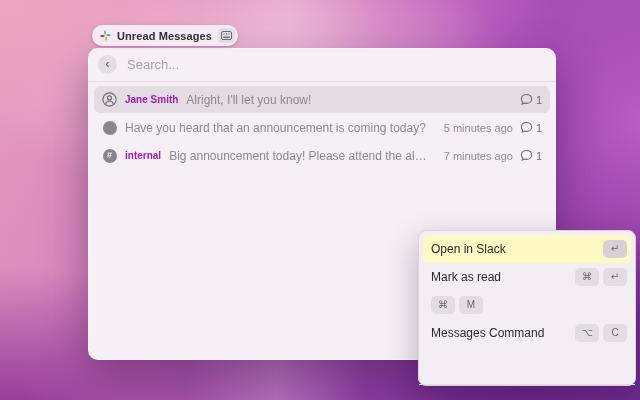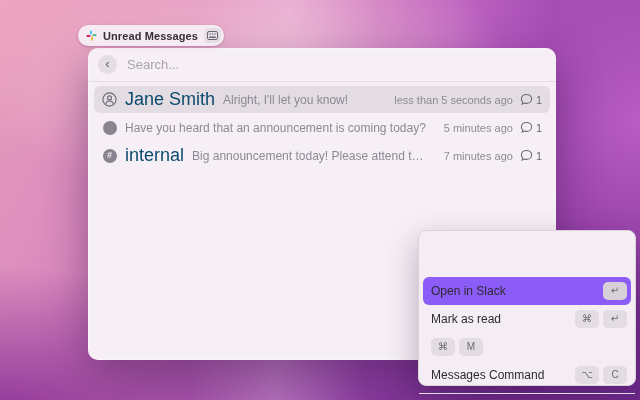--- a/index.html
+++ b/index.html
@@ -11,21 +11,21 @@
       radial-gradient(70% 55% at 38% 18%, rgba(243,196,214,.9) 0%, rgba(243,196,214,0) 60%),
       radial-gradient(85% 75% at 100% 30%, rgba(190,97,199,.95) 0%, rgba(190,97,199,0) 65%),
       radial-gradient(120% 90% at 85% 115%, #6d2a8c 0%, rgba(109,42,140,0) 60%),
       radial-gradient(90% 70% at 0% 105%, #8d3397 0%, rgba(141,51,151,0) 55%),
       linear-gradient(118deg, #e59cba 0%, #d683c1 35%, #b85cbe 62%, #8f3aa2 82%, #6f2b8e 100%);}
   .wallpaper:after{content:"";position:absolute;inset:-40%;
     background:linear-gradient(100deg, rgba(255,255,255,0) 40%, rgba(255,230,243,.25) 47%, rgba(255,255,255,0) 54%),
                linear-gradient(100deg, rgba(255,255,255,0) 60%, rgba(120,40,150,.25) 68%, rgba(255,255,255,0) 76%);
     transform:rotate(-8deg);}
   
-  .pill{position:absolute;left:78px;top:25px;height:21px;display:flex;align-items:center;gap:6px;
+  .pill{position:absolute;left:92px;top:25px;height:21px;display:flex;align-items:center;gap:6px;
     background:rgba(247,241,246,.92);border-radius:11px;padding:0 3px 0 8px;
     box-shadow:0 1px 3px rgba(70,20,80,.25);z-index:5;}
   .pill-label{font-size:11px;font-weight:bold;color:#332e36;letter-spacing:.1px;}
   .slack-mark{width:11px;height:11px;display:block;}
   .pill-keychip{width:17px;height:15px;border-radius:4px;background:#e6dee5;display:flex;
     align-items:center;justify-content:center;}
   
   .window{position:absolute;left:88px;top:48px;width:468px;height:312px;border-radius:10px;
     background:#f6eff5;box-shadow:0 18px 45px rgba(55,15,70,.45), 0 0 0 1px rgba(255,255,255,.35) inset;
     display:flex;flex-direction:column;z-index:4;}
@@ -35,33 +35,33 @@
   .back-btn span{transform:translateY(-1px);}
   .search-placeholder{font-size:13px;color:#aaa3ae;}
   .hdr-divider{height:1px;background:#e6dee6;margin:0 0;flex:0 0 auto;}
   
   .list{padding:4px 6px;flex:1 1 auto;}
   .row{height:27px;display:flex;align-items:center;gap:8px;padding:0 8px;border-radius:6px;margin-bottom:1px;}
   .row.selected{background:#e3dce2;}
   .avatar{width:15px;height:15px;flex:0 0 auto;display:flex;align-items:center;justify-content:center;}
   .avatar .fill{width:14px;height:14px;border-radius:50%;background:#8a8390;display:flex;
     align-items:center;justify-content:center;color:#f3edf2;font-size:9px;font-weight:bold;line-height:1;}
-  .row-title{font-size:18px;font-weight:normal;color:#0c4a6e;white-space:nowrap;}
+  .row-title{font-size:10px;font-weight:bold;color:#a21caf;white-space:nowrap;}
   .row-sub{font-size:12px;color:#8e8894;white-space:nowrap;overflow:hidden;text-overflow:ellipsis;flex:1 1 auto;}
   .row-right{display:flex;align-items:center;gap:7px;flex:0 0 auto;margin-left:8px;}
   .row-time{font-size:11px;color:#908a96;white-space:nowrap;}
   .reply{display:flex;align-items:center;gap:3px;color:#6f6975;font-size:11px;}
   
   .menu{position:absolute;right:4px;bottom:14px;width:216px;height:154px;border-radius:8px;
     background:#f4edf3;border:1px solid #dbd2da;box-shadow:0 12px 32px rgba(40,10,55,.3);
     display:flex;flex-direction:column;z-index:6;}
   .menu-items{padding:4px;flex:1 1 auto;}
   .menu-item{height:28px;display:flex;align-items:center;justify-content:space-between;
     padding:0 4px 0 8px;border-radius:6px;}
-  .menu-item.selected{background:#8b5cf6;margin-top:42px;}
+  .menu-item.selected{background:#fef9c3;}
   .menu-label{font-size:12px;color:#2e2a31;}
   .keys{display:flex;gap:4px;}
   .keycap{min-width:18px;height:18px;border-radius:5px;background:#e3dce2;color:#6d6774;
     font-size:10px;display:flex;align-items:center;justify-content:center;padding:0 3px;line-height:1;}
   .menu-item.selected .keycap{background:#d7d0d6;}
   .menu-divider{height:1px;background:#e3dbe2;flex:0 0 auto;}
   .menu-search{height:29px;display:flex;align-items:center;padding:0 10px;flex:0 0 auto;}
   .menu-search-placeholder{font-size:12px;color:#a29ba7;}
   svg{display:block;}
 </style>
@@ -104,21 +104,20 @@
         <span class="avatar">
           <svg width="15" height="15" viewBox="0 0 15 15">
             <circle cx="7.5" cy="7.5" r="6.6" fill="none" stroke="#6f6975" stroke-width="1.1"></circle>
             <circle cx="7.5" cy="5.9" r="2" fill="none" stroke="#6f6975" stroke-width="1.1"></circle>
             <path d="M3.6 11.8c.8-1.9 2.2-2.8 3.9-2.8s3.1.9 3.9 2.8" fill="none" stroke="#6f6975" stroke-width="1.1"></path>
           </svg>
         </span>
         <span class="row-title">Jane Smith</span>
         <span class="row-sub">Alright, I'll let you know!</span>
         <span class="row-right">
-          <span class="row-time">less than 5 seconds ago</span>
           <span class="reply">
             <span>
               <svg width="13" height="13" viewBox="0 0 14 14">
                 <path d="M7 1.6c3.1 0 5.5 2.1 5.5 4.8S10.1 11.2 7 11.2c-.6 0-1.2-.1-1.8-.3L2.3 12l.8-2.2C2.1 8.9 1.5 7.7 1.5 6.4 1.5 3.7 3.9 1.6 7 1.6z" fill="none" stroke="#6f6975" stroke-width="1.15"></path>
               </svg>
             </span>
             <span>1</span>
           </span>
         </span>
       </div>

